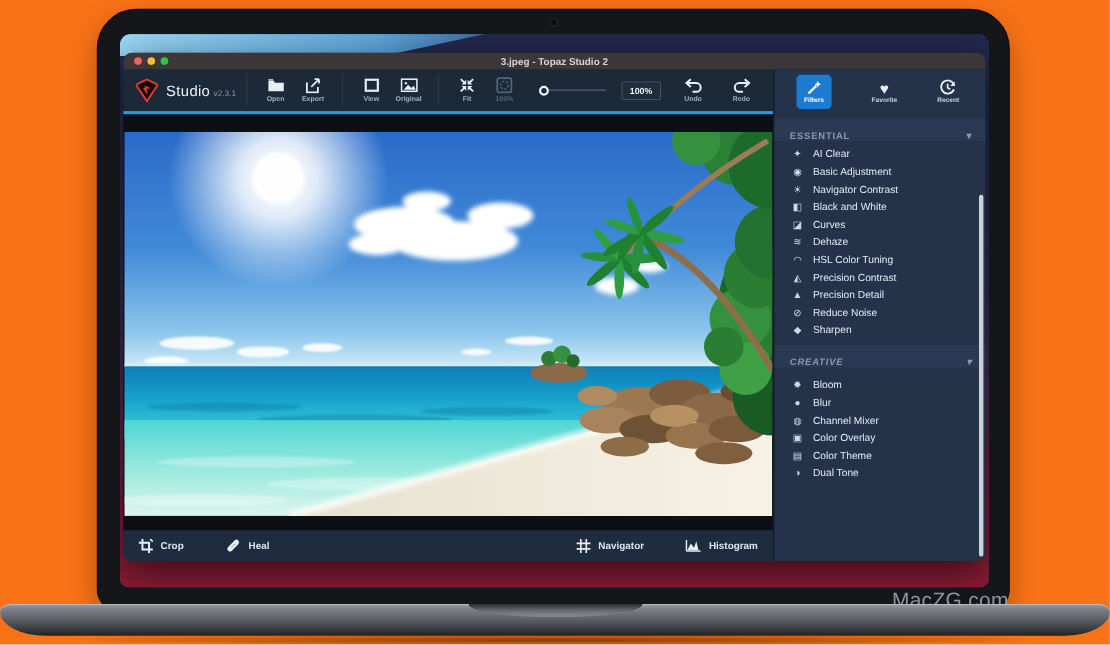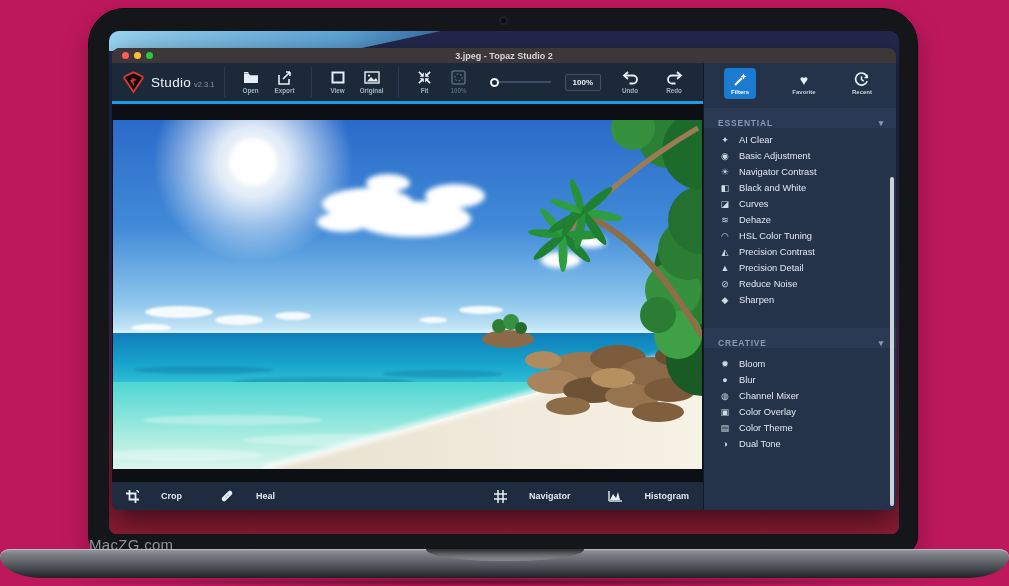--- a/index.html
+++ b/index.html
@@ -1,27 +1,27 @@
 <!DOCTYPE html>
 <html><head>
 <meta charset="utf-8">
 <style>
   html,body{margin:0;padding:0;background:#ffffff;}
   *{box-sizing:border-box;}
-  .stage{position:relative;width:1009px;height:586px;background:#be185d;overflow:hidden;
+  .stage{position:relative;width:1009px;height:586px;background:#f97316;overflow:hidden;
          font-family:"Liberation Sans",sans-serif;-webkit-font-smoothing:antialiased;}
 
   
   .laptop-screen{position:absolute;left:88px;top:8px;width:830px;height:548px;
     background:#141619;border:1px solid #0b0c0e;border-radius:36px 36px 20px 20px;
     box-shadow:0 10px 26px rgba(0,0,0,.28);}
   .webcam{position:absolute;left:50%;top:9px;width:5px;height:5px;margin-left:-2px;
     background:#0a0d12;border-radius:50%;box-shadow:0 0 0 2px #1d2126;}
-  .bezel-brand{position:absolute;left:0;right:0;top:527px;text-align:left;
-    font-size:15px;color:#8f9499;letter-spacing:.3px;}
+  .bezel-brand{position:absolute;left:0;right:0;top:527px;text-align:right;
+    font-size:19px;color:#8f9499;letter-spacing:.3px;}
   .screen-display{position:absolute;left:20px;top:22px;width:790px;height:503px;
     border-radius:10px 10px 8px 8px;overflow:hidden;background:#20254c;}
   .wallpaper{position:absolute;inset:0;
     background:linear-gradient(180deg,#23284e 0%,#262b55 22%,#37295457 45%,#4a2a55 60%,#7c2040 82%,#8e1c33 100%),
                linear-gradient(180deg,#23284e,#3a2f66);}
   .wallpaper::before{content:"";position:absolute;left:0;top:0;width:42%;height:20px;
     background:linear-gradient(90deg,#9bd8f6,#5fa8dd 70%,#3b6fa8 100%);
     clip-path:polygon(0 0,100% 0,72% 100%,0 100%);}
   .laptop-base{position:absolute;left:0;top:549px;width:1009px;height:29px;
     background:linear-gradient(180deg,#989ca3 0%,#7b7f85 18%,#63676d 42%,#4b4f54 64%,#323539 84%,#202224 100%);
@@ -66,21 +66,21 @@
   .undo-redo{margin-left:auto;display:flex;gap:10px;margin-right:4px;}
   .accent-line{height:3px;background:#1f9ce8;}
 
   
   .canvas{flex:1;position:relative;background:#0c0f14;}
   .photo{position:absolute;left:1px;right:1px;top:16px;bottom:13px;}
   .photo svg{width:100%;height:100%;display:block;}
 
   
   .bottom-bar{height:28px;background:#1f2b3e;display:flex;align-items:center;padding:0 14px;}
-  .bbtn{display:flex;align-items:center;gap:22px;cursor:pointer;}
+  .bbtn{display:flex;align-items:center;gap:7px;cursor:pointer;}
   .bbtn + .bbtn{margin-left:38px;}
   .bbtn .blabel{font-size:9px;font-weight:bold;color:#dfe7f0;}
   .bb-right{margin-left:auto;display:flex;}
 
   
   .panel-top{height:41px;display:flex;align-items:center;padding:0 9px 0 14px;}
   .panel-title{font-size:9px;font-weight:bold;letter-spacing:1px;color:#8b98ac;}
   .save-look{margin-left:auto;display:flex;flex-direction:column;align-items:center;cursor:pointer;}
   .save-look .sllabel{font-size:6px;color:#76849a;margin-top:2px;font-weight:bold;}
   .add-row{height:33px;display:flex;align-items:center;padding:0 8px 0 14px;}
@@ -93,21 +93,21 @@
   .tab{display:flex;flex-direction:column;align-items:center;cursor:pointer;}
   .tab .tabico{height:16px;display:flex;align-items:center;justify-content:center;font-size:14px;color:#e8eef5;}
   .tab .tablabel{font-size:6px;font-weight:bold;color:#c6d1dd;margin-top:1px;}
   .tab.active{background:#1a7bd0;border-radius:4px;width:32px;height:31px;justify-content:center;}
   .tab.active .tablabel{color:#fff;}
   .filter-list{flex:1;position:relative;overflow:hidden;}
   .sec-header{height:20px;background:#2b3a54;display:flex;align-items:flex-end;padding:0 12px 0 14px;
     font-size:8.5px;font-weight:bold;letter-spacing:.8px;color:#8b99ad;}
   .sec-header .chev{margin-left:auto;font-size:9px;color:#8b99ad;cursor:pointer;}
   .sec-header.first{margin-top:5px;}
-  .sec-header.second{margin-top:20px;margin-bottom:4px;}
+  .sec-header.second{margin-top:6px;margin-bottom:4px;font-style:italic;}
   .items{padding-top:4px;}
   .fitem{height:16px;display:flex;align-items:center;padding-left:15px;cursor:pointer;}
   .fitem .fico{width:12px;font-size:9px;color:#cfd9e4;text-align:center;}
   .fitem .flabel{font-size:9.3px;color:#e2e9f1;margin-left:8px;}
   .panel-scrollbar{position:absolute;right:2px;top:114px;bottom:4px;width:4px;
     background:#ccd1d8;border-radius:2px;cursor:pointer;}
   .right-panel{position:relative;}
 
   svg.ic{display:block;}
 </style>

